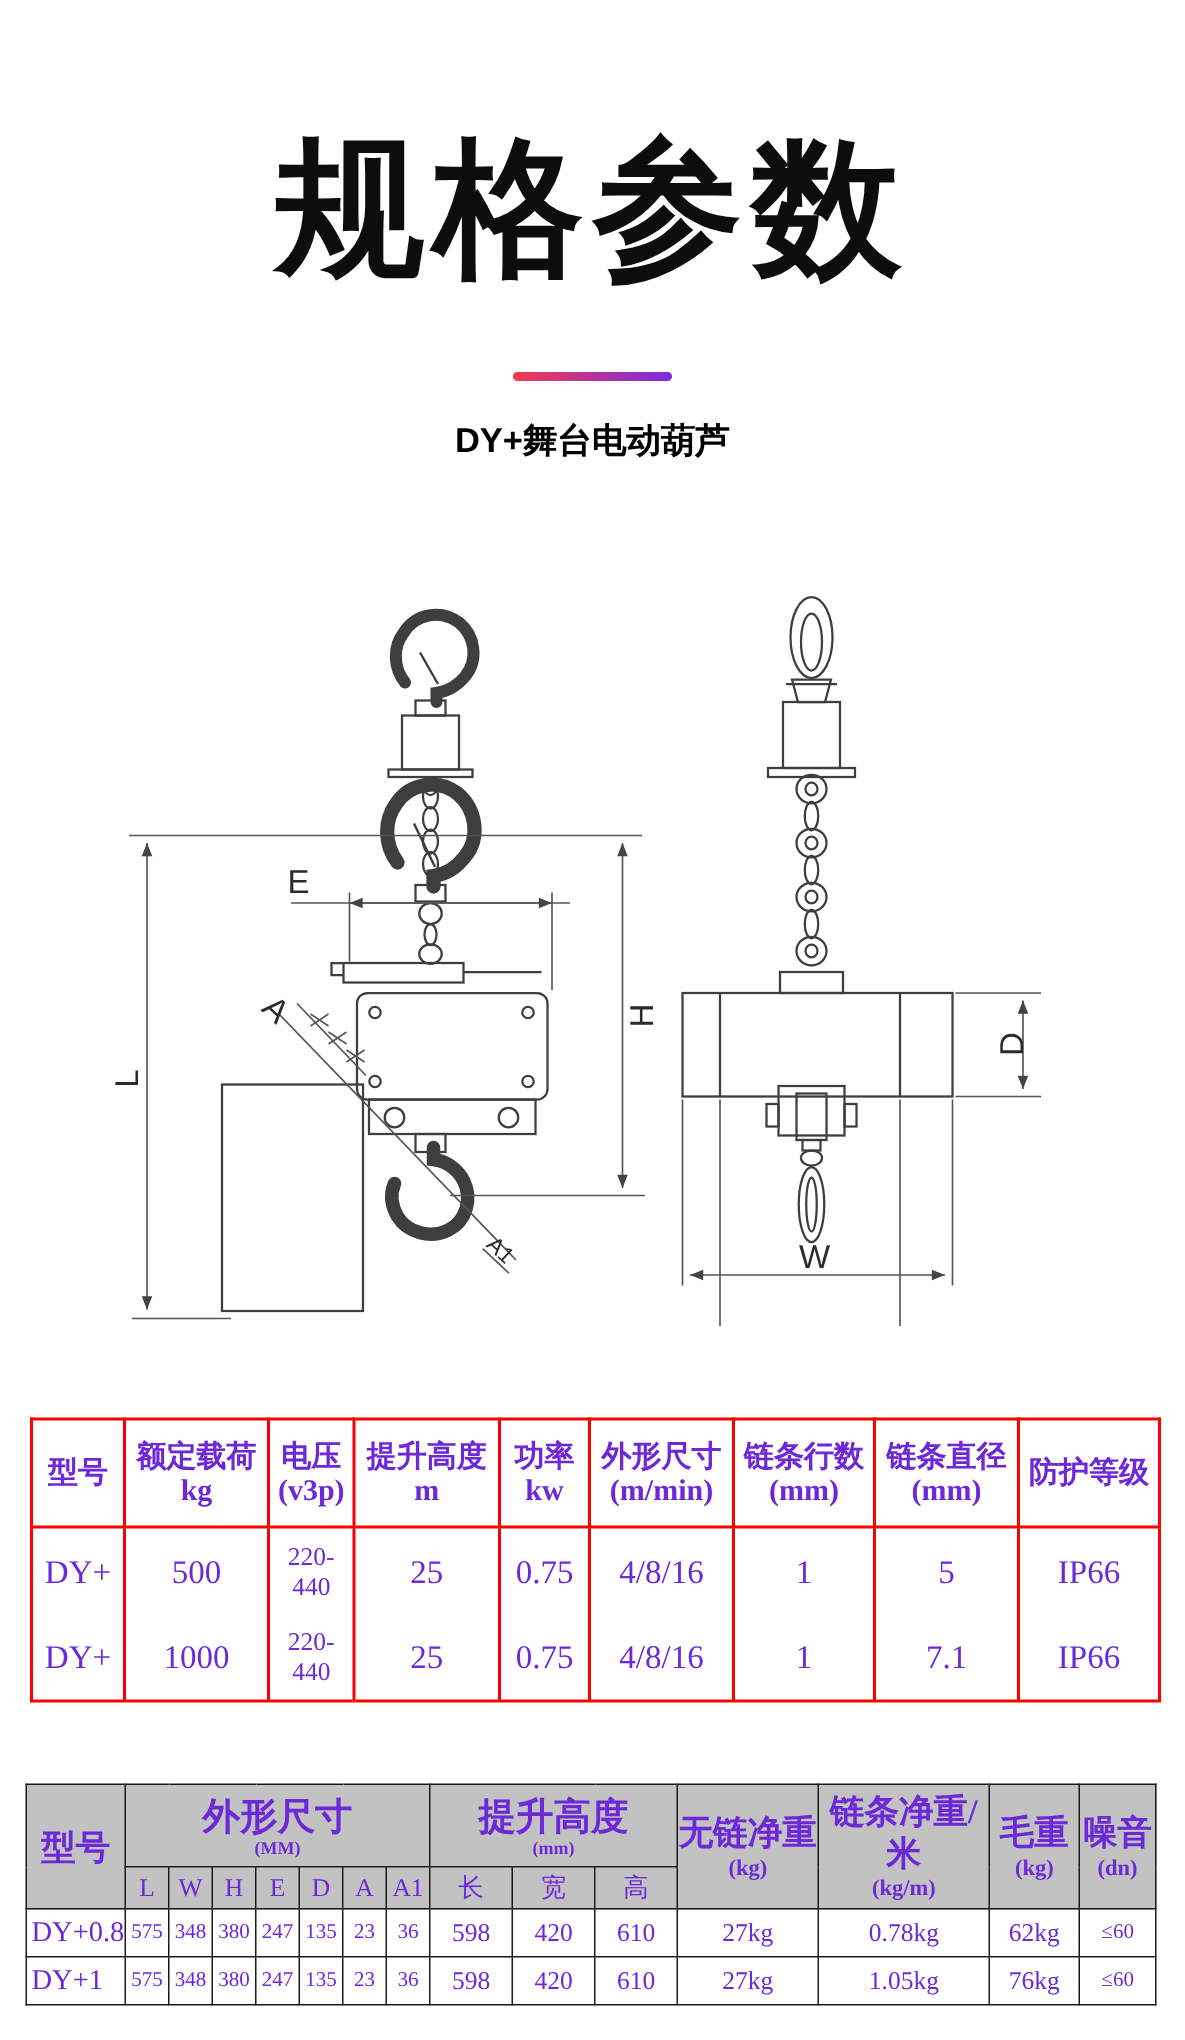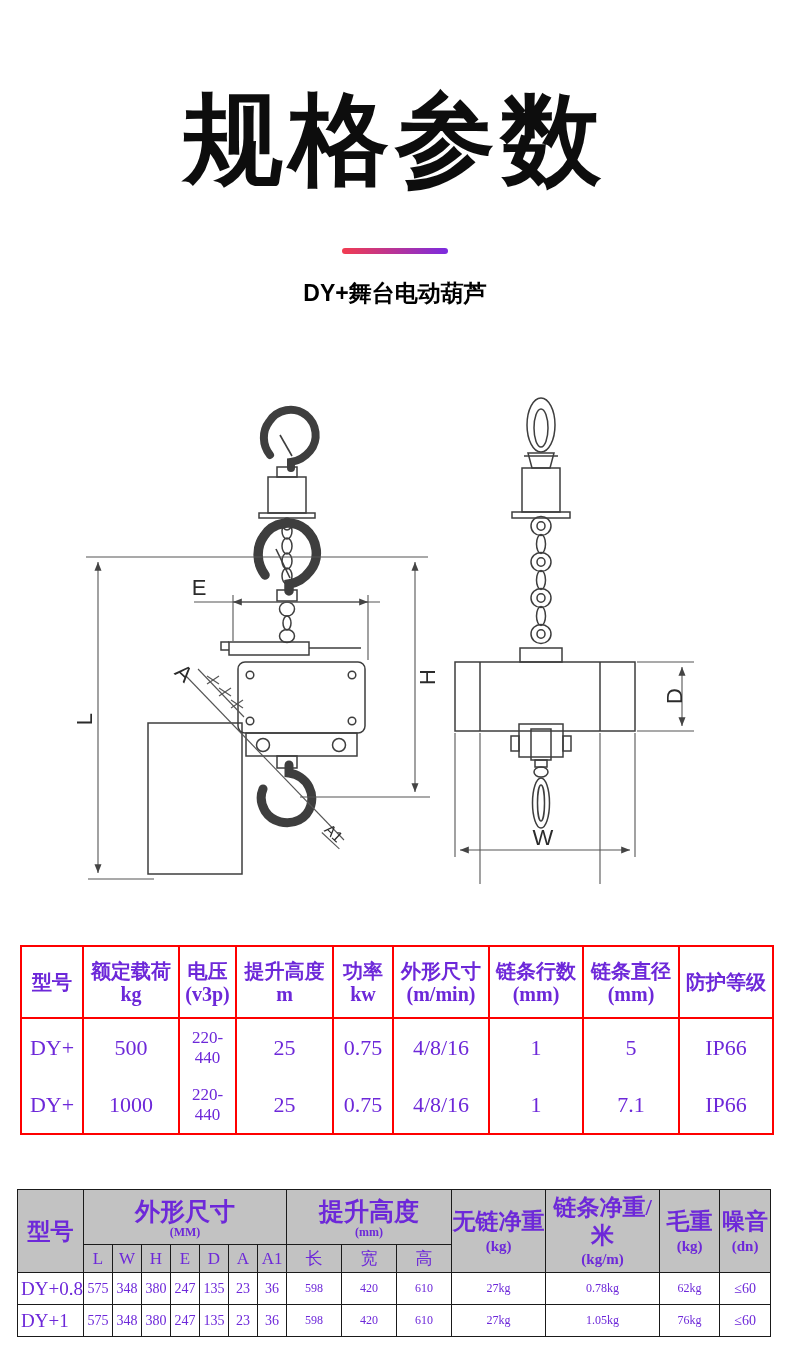--- a/index.html
+++ b/index.html
@@ -44,21 +44,21 @@
   .dim thead th { background:#c2c2c2; font-weight:700; }
   .dim .h1 th { height:54px; }
   .dim .h2 th { height:27px; font-size:17px; font-weight:400; }
   .dim .model-h { font-size:23px; }
   .dim .gt { font-size:25px; line-height:1.05; margin-top:3px; }
   .dim .gu { font-size:12px; line-height:1; font-weight:700; }
   .dim .wt { font-size:23px; line-height:1.2; }
   .dim .wu { font-size:15px; font-weight:700; line-height:1.1; margin-top:2px; }
   .dim td { height:31px; font-size:14px; }
   .dim td.model { font-size:19px; text-align:left; padding-left:3px; }
-  .dim td.wide { font-size:12px;margin-top:32px; }
+  .dim td.wide { font-size:17px;margin-top:32px; }
 </style>
 </head>
 <body>
 
 <div class="page">
 
   <h1 class="title">规格参数</h1>
   <div class="divider"></div>
   <div class="subtitle">DY+舞台电动葫芦</div>
 

